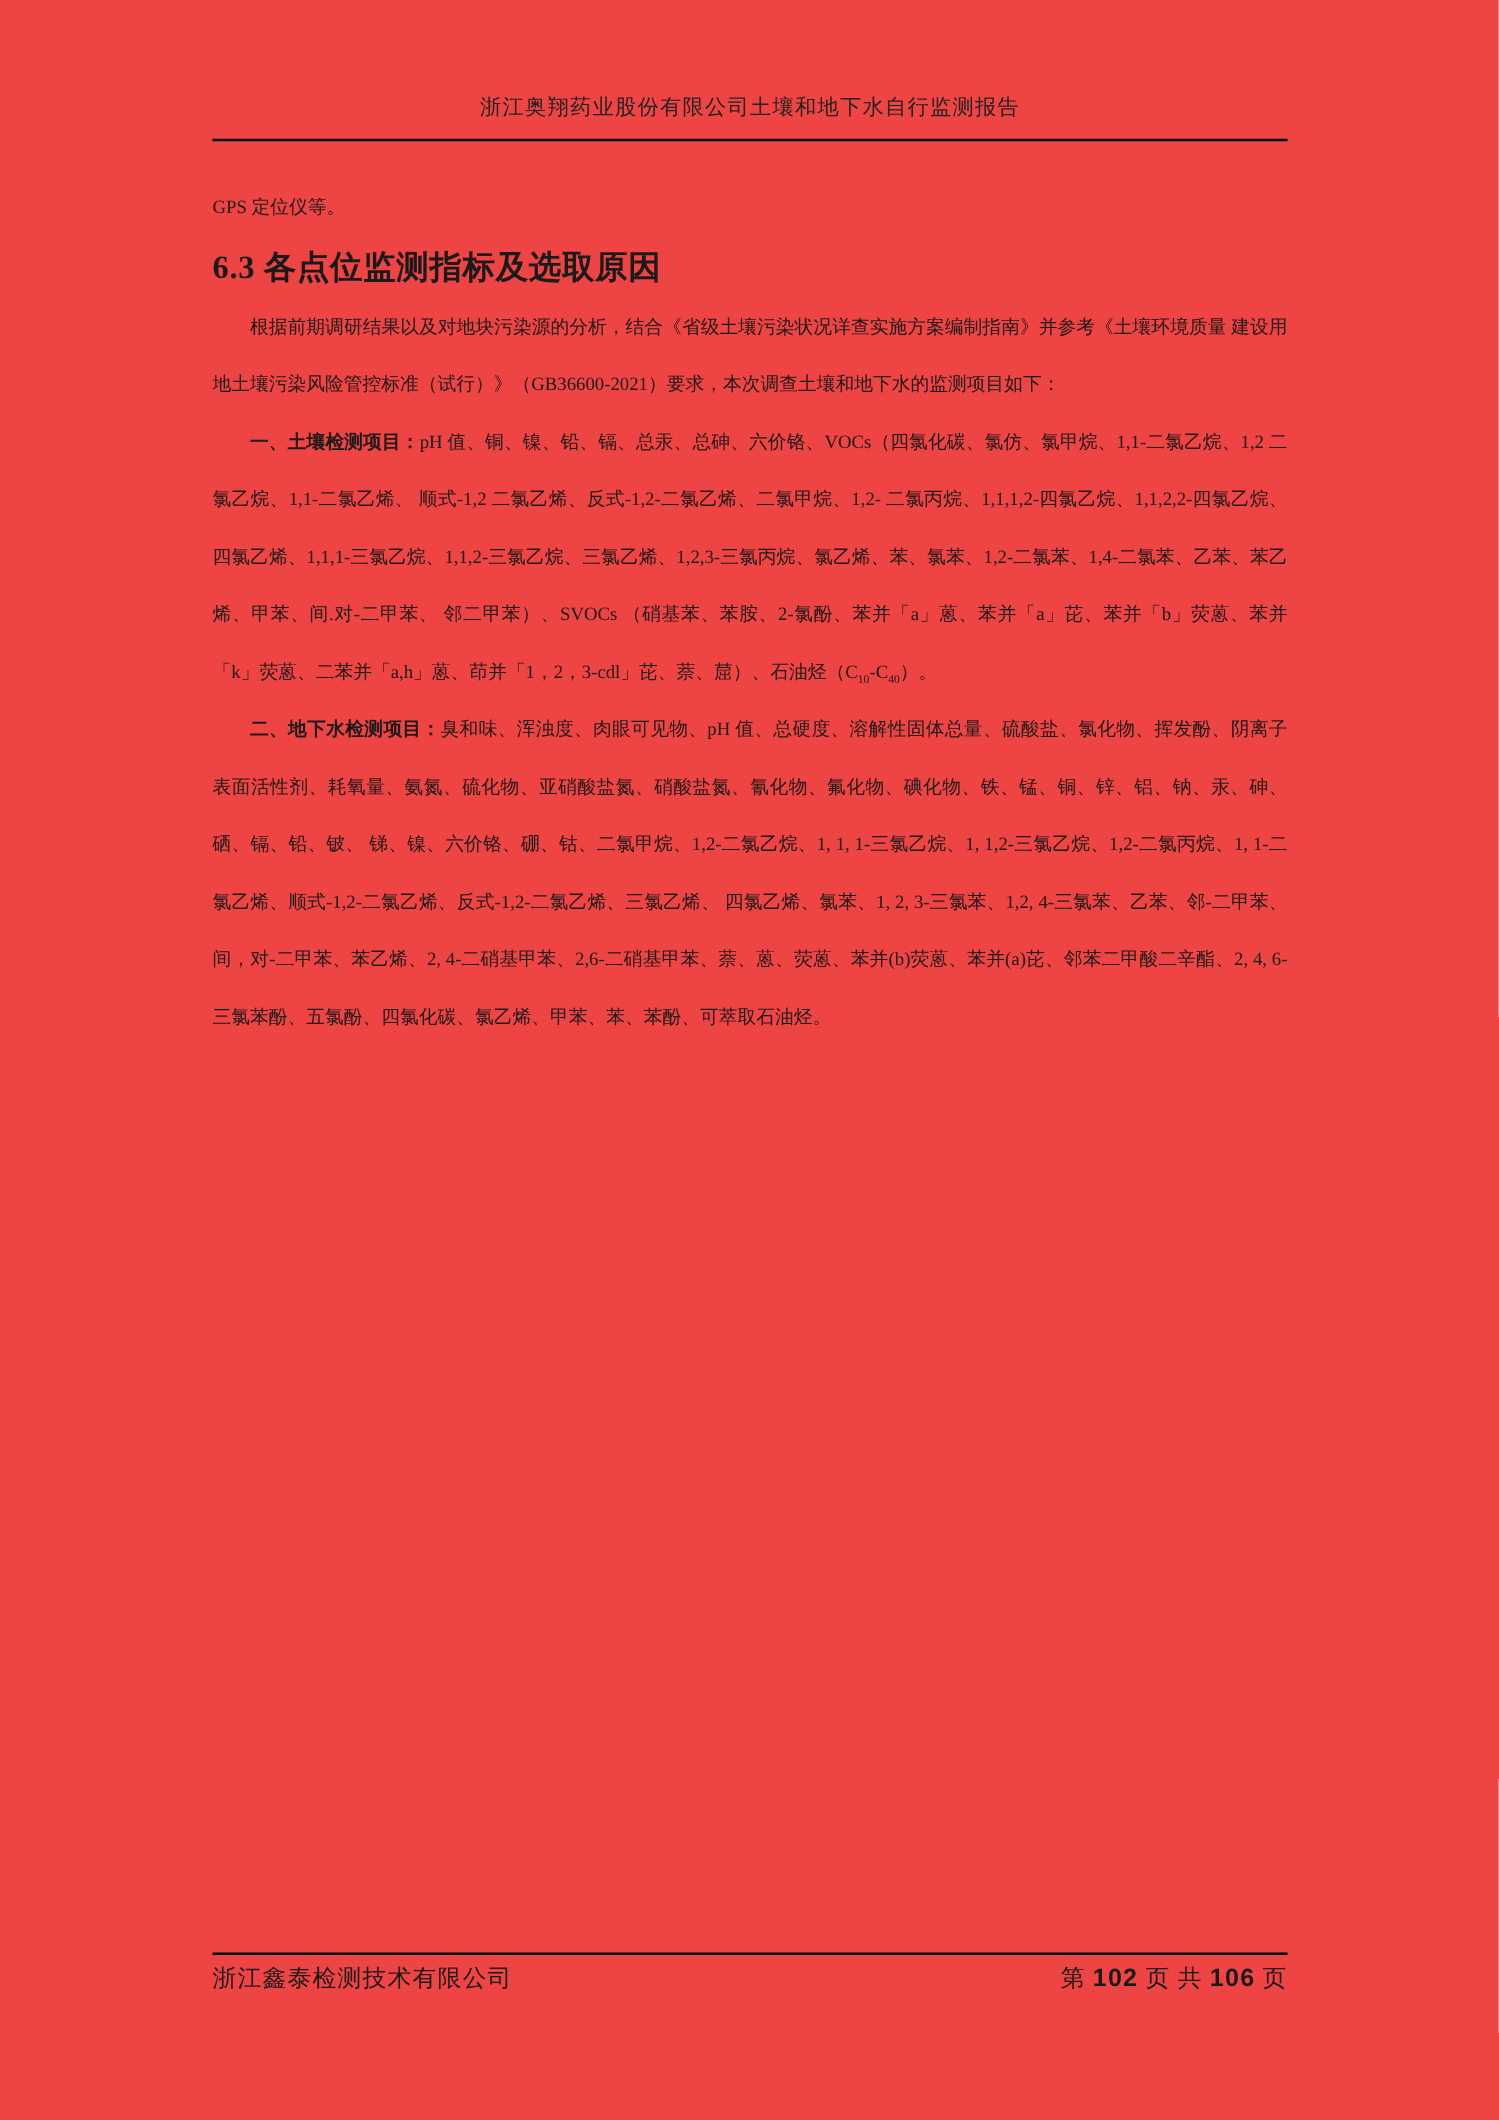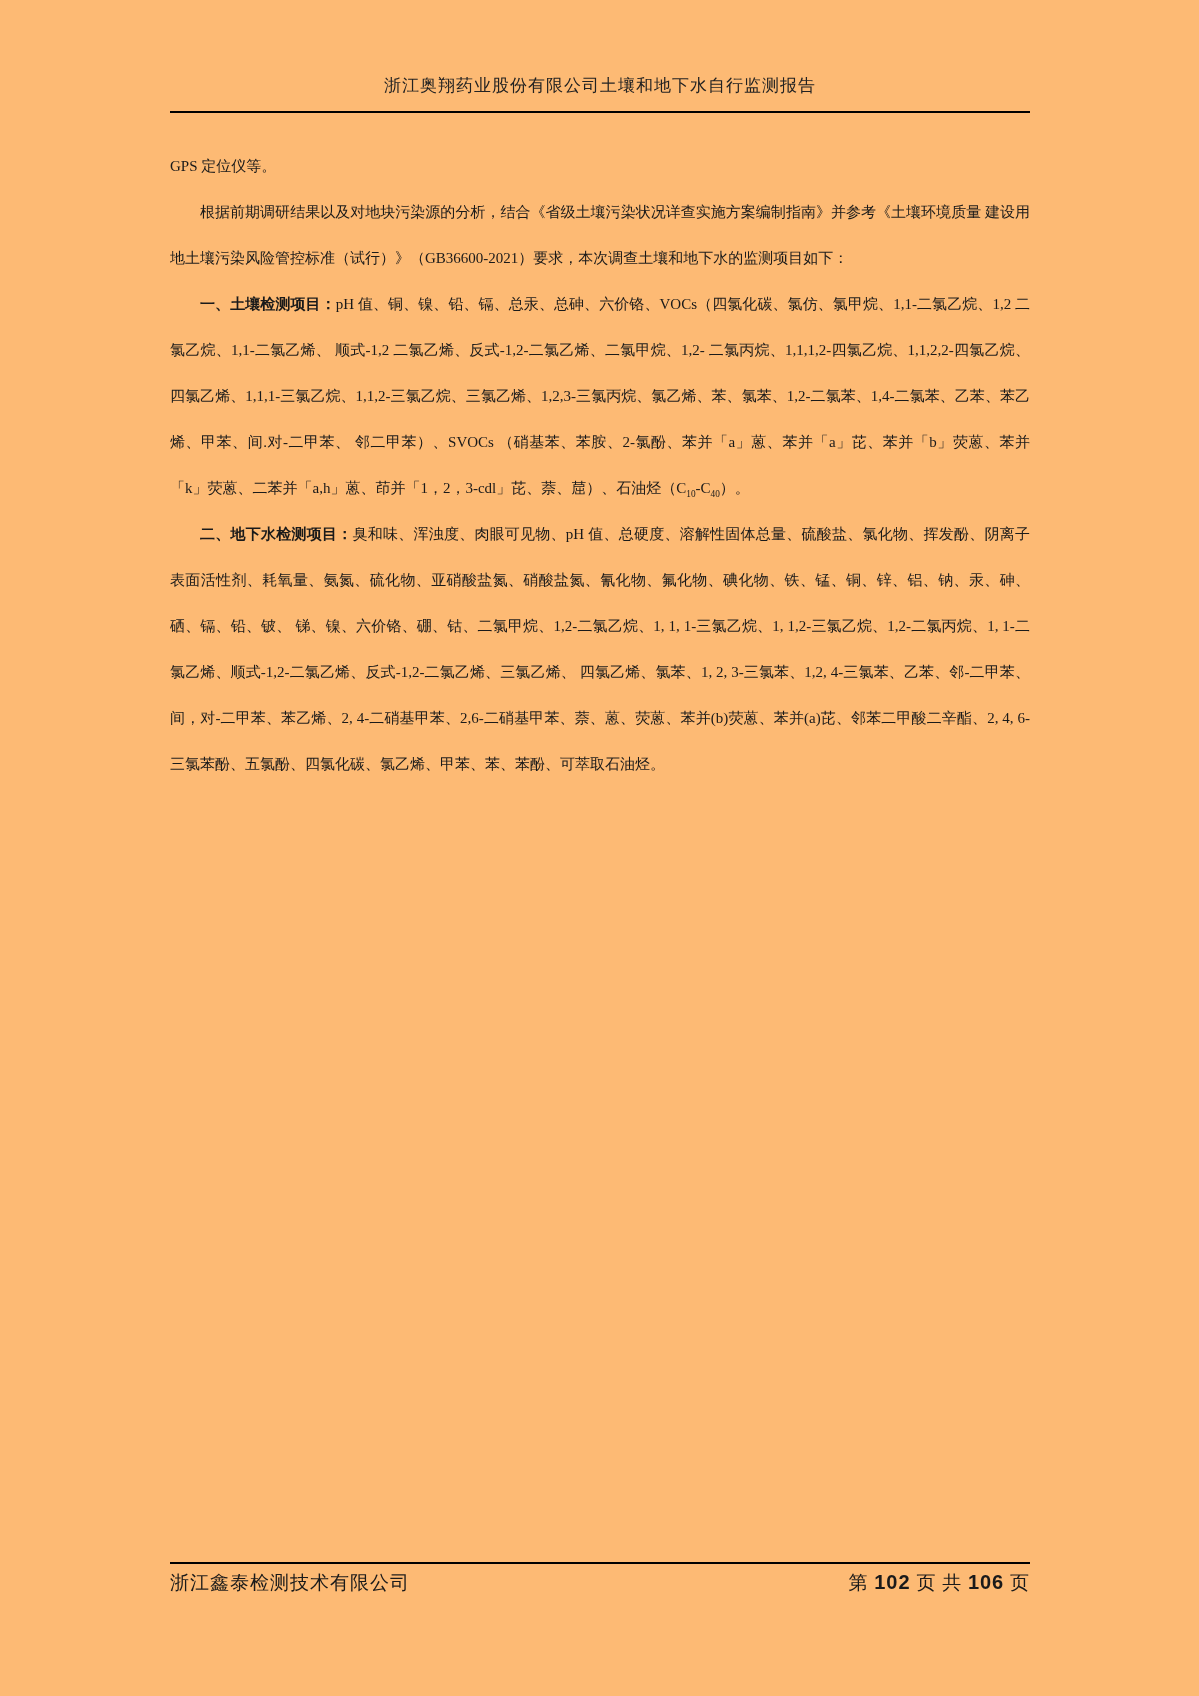--- a/index.html
+++ b/index.html
@@ -1,20 +1,20 @@
 <!DOCTYPE html>
 <html lang="zh"><head>
 <meta charset="utf-8">
 <style>
   html, body { margin: 0; padding: 0; background: #ffffff; }
   .page {
     position: relative;
     width: 1199px;
     height: 1696px;
-    background: #fdba74;
+    background: #ef4444;
     color: #1a1a1a;
     font-family: "Liberation Serif", "DejaVu Serif", serif;
     overflow: hidden;
   }
   .margins {
     padding-left: 170px;
     padding-right: 169px;
   }
   .header { padding-top: 76px; }
   .header-title {
@@ -83,20 +83,21 @@
   <div class="margins">
 
     <div class="header">
       <div class="header-title">浙江奥翔药业股份有限公司土壤和地下水自行监测报告</div>
       <div class="header-rule"></div>
     </div>
 
     <div class="doc-body">
       <p class="body-text no-indent">GPS 定位仪等。</p>
 
+      <h2 class="section-heading">6.3 各点位监测指标及选取原因</h2>
 
       <p class="body-text indent">根据前期调研结果以及对地块污染源的分析，结合《省级土壤污染状况详查实施方案编制指南》并参考《土壤环境质量 建设用地土壤污染风险管控标准（试行）》（GB36600-2021）要求，本次调查土壤和地下水的监测项目如下：</p>
 
       <p class="body-text indent"><span class="lead">一、土壤检测项目：</span><span>pH 值、铜、镍、铅、镉、总汞、总砷、六价铬、VOCs（四氯化碳、氯仿、氯甲烷、1,1-二氯乙烷、1,2 二氯乙烷、1,1-二氯乙烯、 顺式-1,2 二氯乙烯、反式-1,2-二氯乙烯、二氯甲烷、1,2- 二氯丙烷、1,1,1,2-四氯乙烷、1,1,2,2-四氯乙烷、四氯乙烯、1,1,1-三氯乙烷、1,1,2-三氯乙烷、三氯乙烯、1,2,3-三氯丙烷、氯乙烯、苯、氯苯、1,2-二氯苯、1,4-二氯苯、乙苯、苯乙烯、甲苯、间.对-二甲苯、 邻二甲苯）、SVOCs （硝基苯、苯胺、2-氯酚、苯并「a」蒽、苯并「a」芘、苯并「b」荧蒽、苯并「k」荧蒽、二苯并「a,h」蒽、茚并「1，2，3-cdl」芘、萘、䓛）、石油烃（C</span><span class="sub">10</span><span>-C</span><span class="sub">40</span><span>）。</span></p>
 
       <p class="body-text indent"><span class="lead">二、地下水检测项目：</span><span>臭和味、浑浊度、肉眼可见物、pH 值、总硬度、溶解性固体总量、硫酸盐、氯化物、挥发酚、阴离子表面活性剂、耗氧量、氨氮、硫化物、亚硝酸盐氮、硝酸盐氮、氰化物、氟化物、碘化物、铁、锰、铜、锌、铝、钠、汞、砷、硒、镉、铅、铍、 锑、镍、六价铬、硼、钴、二氯甲烷、1,2-二氯乙烷、1, 1, 1-三氯乙烷、1, 1,2-三氯乙烷、1,2-二氯丙烷、1, 1-二氯乙烯、顺式-1,2-二氯乙烯、反式-1,2-二氯乙烯、三氯乙烯、 四氯乙烯、氯苯、1, 2, 3-三氯苯、1,2, 4-三氯苯、乙苯、邻-二甲苯、 间，对-二甲苯、苯乙烯、2, 4-二硝基甲苯、2,6-二硝基甲苯、萘、蒽、荧蒽、苯并(b)荧蒽、苯并(a)芘、邻苯二甲酸二辛酯、2, 4, 6-三氯苯酚、五氯酚、四氯化碳、氯乙烯、甲苯、苯、苯酚、可萃取石油烃。</span></p>
     </div>
   </div>
 
   <div class="footer">

